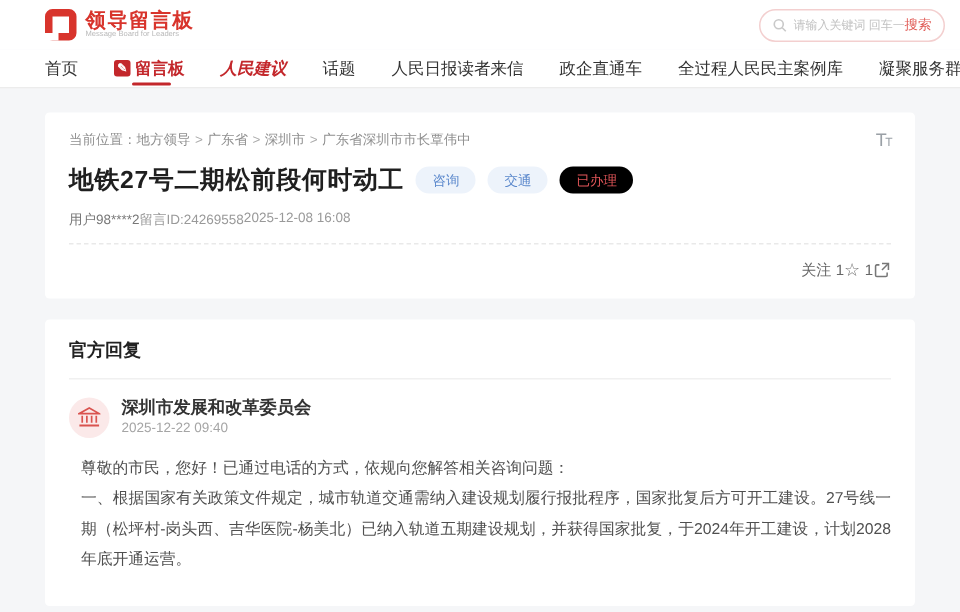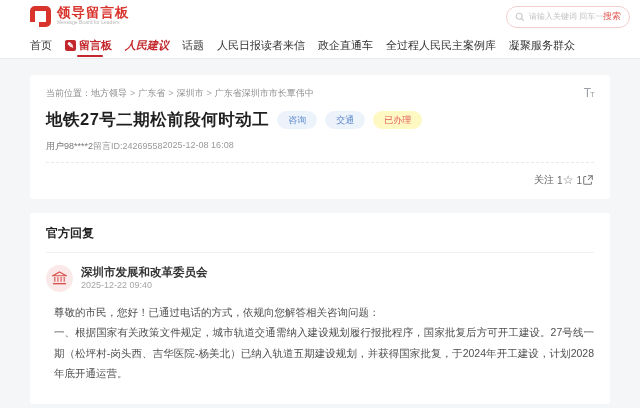--- a/index.html
+++ b/index.html
@@ -10,21 +10,21 @@
     color: #333;
   }
   
   .topbar {
     background: #fff;
     height: 33px;
     display: flex;
     align-items: center;
     padding: 0 10px 0 30px;
   }
-  .logo { display: flex; align-items: flex-start; gap: 6px; cursor: pointer; }
+  .logo { display: flex; align-items: center; gap: 6px; cursor: pointer; }
   .logo-mark {
     width: 21px; height: 21px;
     border: 5px solid #d8342c;
     border-radius: 5px;
     position: relative;
     background: #fff;
   }
   .logo-mark::after {
     content: "";
     position: absolute;
@@ -58,21 +58,21 @@
     color: #e05a55; font-size: 9px;
     cursor: pointer; flex: 0 0 auto;
     font-family: inherit;
   }
   
   .nav {
     background: #fff;
     height: 26px;
     display: flex;
     align-items: center;
-    gap: 13px;
+    gap: 24px;
     padding: 0 6px 0 30px;
     border-bottom: 1px solid #ececec;
     white-space: nowrap;
     font-family: Liberation Serif, serif;
   }
   .nav-item {
     font-size: 11px; color: #333;
     cursor: pointer;
     display: flex; align-items: center; gap: 3px;
     position: relative;
@@ -121,21 +121,21 @@
   
   .title-row { display: flex; align-items: center; margin-top: 9px; gap: 8px; }
   .msg-title { font-size: 16.5px; font-weight: bold; color: #1f1f1f; letter-spacing: 0.5px; }
   .tag {
     font-size: 9px;
     padding: 2.5px 11px;
     border-radius: 10px;
     flex: 0 0 auto;
   }
   .tag.blue { background: #edf3fb; color: #5b88cc; }
-  .tag.red  { background: #fef9c3; color: #e05558; }
+  .tag.red  { background: #000000; color: #e05558; }
   
   .meta-row {
     display: flex; 
     font-size: 9px; color: #999;
     margin-top: 9px;
     padding-bottom: 9px;
     border-bottom: 1px dashed #e9e9e9;
   }
   .meta-user { color: #777; }
   

